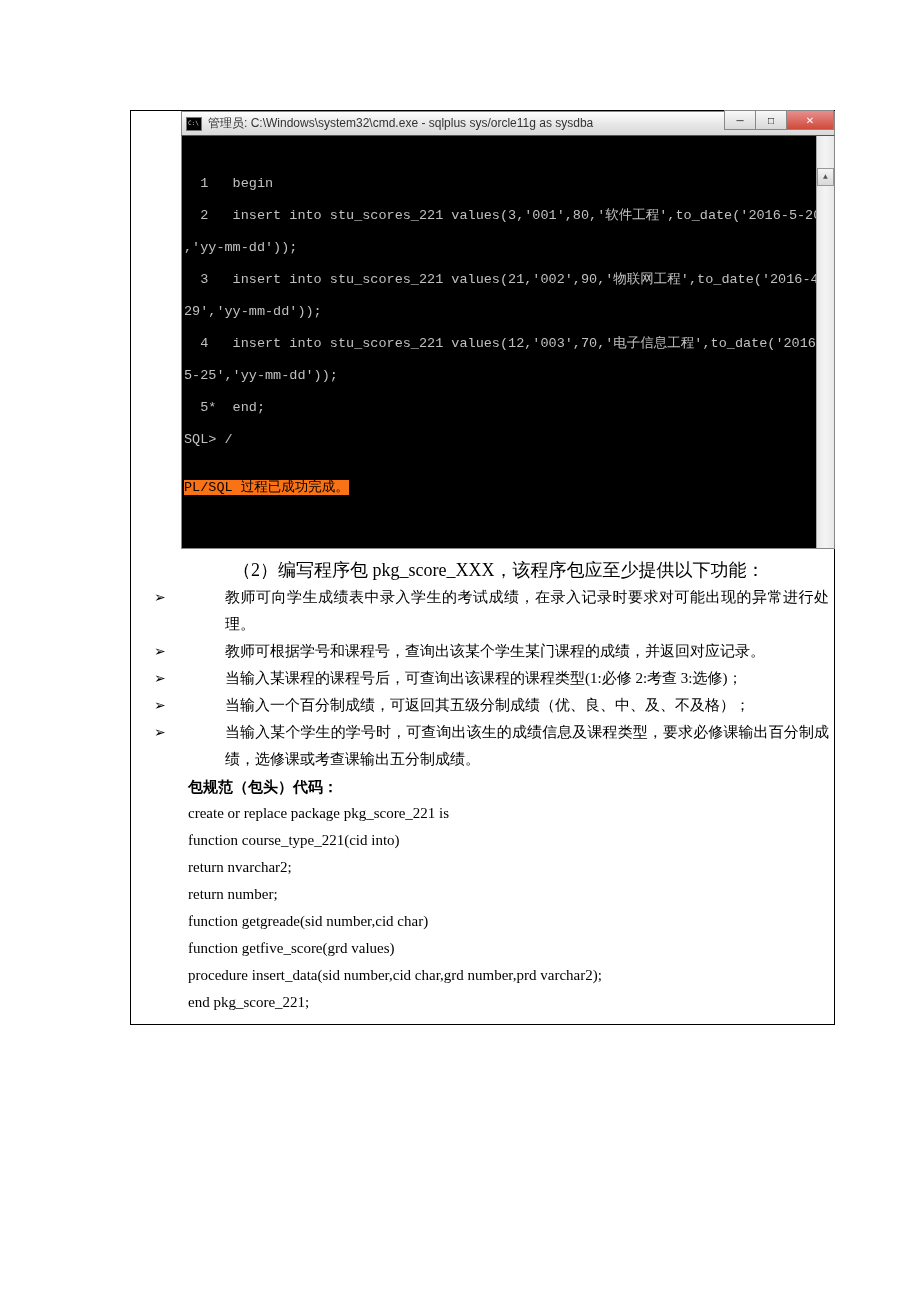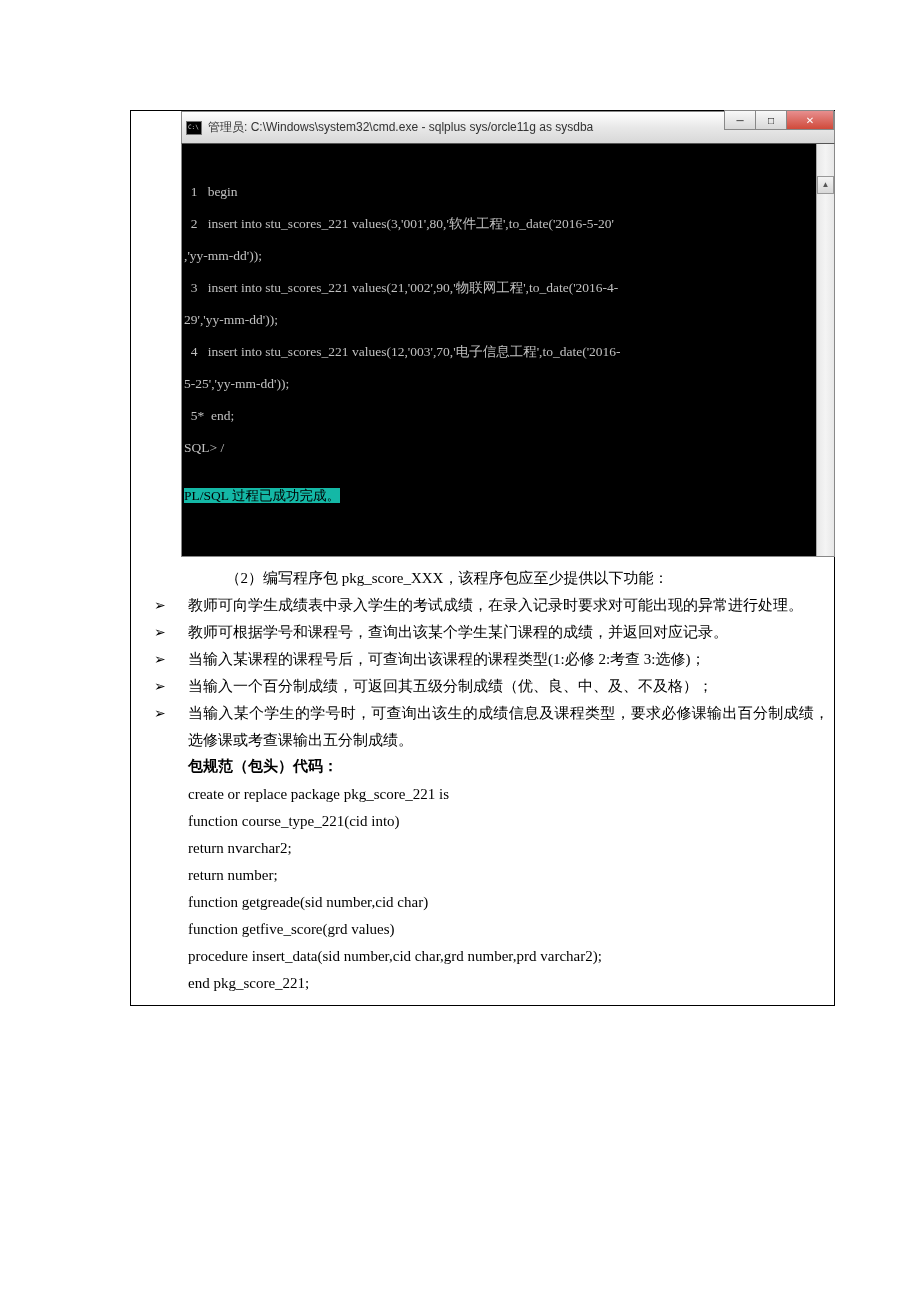--- a/index.html
+++ b/index.html
@@ -22,21 +22,21 @@
     .terminal-window {
       margin-left: 50px;
       margin-right: 0;
       margin-bottom: 8px;
       width: 654px;
     }
     .terminal-titlebar {
       background: linear-gradient(to bottom, #ffffff 0%, #e8e8e8 50%, #d8d8d8 100%);
       border: 1px solid #888;
       border-bottom: none;
-      height: 32px;
+      height: 24px;
       display: flex;
       align-items: center;
       padding: 0 4px;
       position: relative;
     }
     .terminal-icon {
       width: 16px;
       height: 14px;
       background: #000;
       border: 1px solid #777;
@@ -76,21 +76,21 @@
       margin-left: -1px;
     }
     .terminal-btn.close {
       background: linear-gradient(to bottom, #e78f8f, #d04a3a);
       color: #fff;
       width: 48px;
     }
     .terminal-body {
       background: #000;
       color: #c0c0c0;
-      font-family: Liberation Serif, serif;
+      font-family: Liberation Mono, monospace;
       font-size: 13.5px;
       line-height: 16px;
       padding: 8px 2px 4px 2px;
       border: 1px solid #888;
       border-top: 1px solid #555;
       white-space: pre;
       position: relative;
       min-height: 160px;
     }
     .terminal-scrollbar {
@@ -110,29 +110,29 @@
       display: flex;
       align-items: center;
       justify-content: center;
       font-size: 8px;
       color: #555;
     }
     .terminal-line {
       display: block;
     }
     .terminal-line .hl {
-      background: #14b8a6;
+      background: #f97316;
       color: #000;
       text-align: right;
     }
     .content-area {
       padding: 0 5px 8px 5px;
     }
     .para {
-      font-size: 15px;
+      font-size: 18px;
       line-height: 27px;
       text-indent: 2em;
       margin-left: 52px;
       color: #000;
       font-family: "SimSun", "宋体", serif;
     }
     .bullet-list {
       list-style: none;
       margin-left: 18px;
     }
@@ -145,34 +145,35 @@
     }
     .bullet-marker {
       width: 34px;
       flex-shrink: 0;
       font-family: sans-serif;
       font-size: 14px;
     }
     .bullet-text {
       flex: 1;
       text-align: justify;
+      margin-left: 37px;
     }
     .code-block {
       margin-left: 52px;
       font-size: 15px;
       line-height: 27px;
       font-family: "Times New Roman", "SimSun", serif;
       color: #000;
     }
     .code-line {
       display: block;
     }
     .bold-heading {
       font-weight: bold;
-      font-family: Liberation Mono, monospace;
+      font-family: Liberation Sans, sans-serif;
     }
   </style>
 </head>
 <body>
 
 <div class="document-frame">
 
   <div class="terminal-window">
     <div class="terminal-titlebar">
       <span class="terminal-icon"></span>

